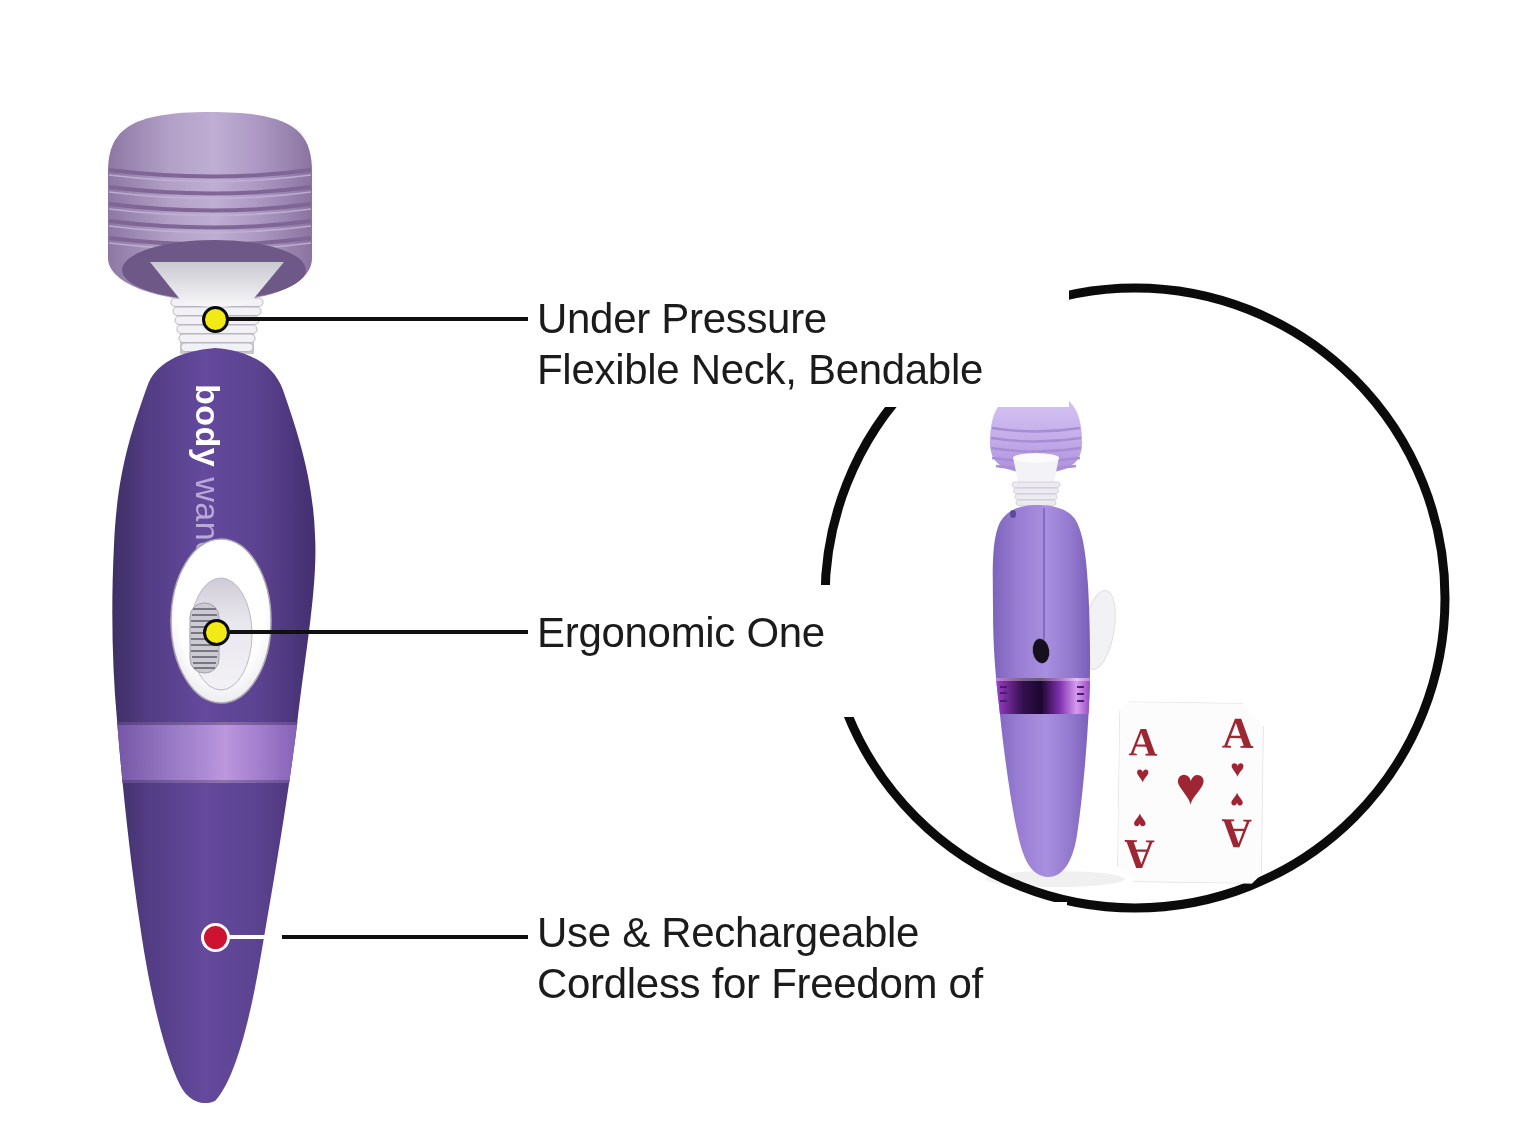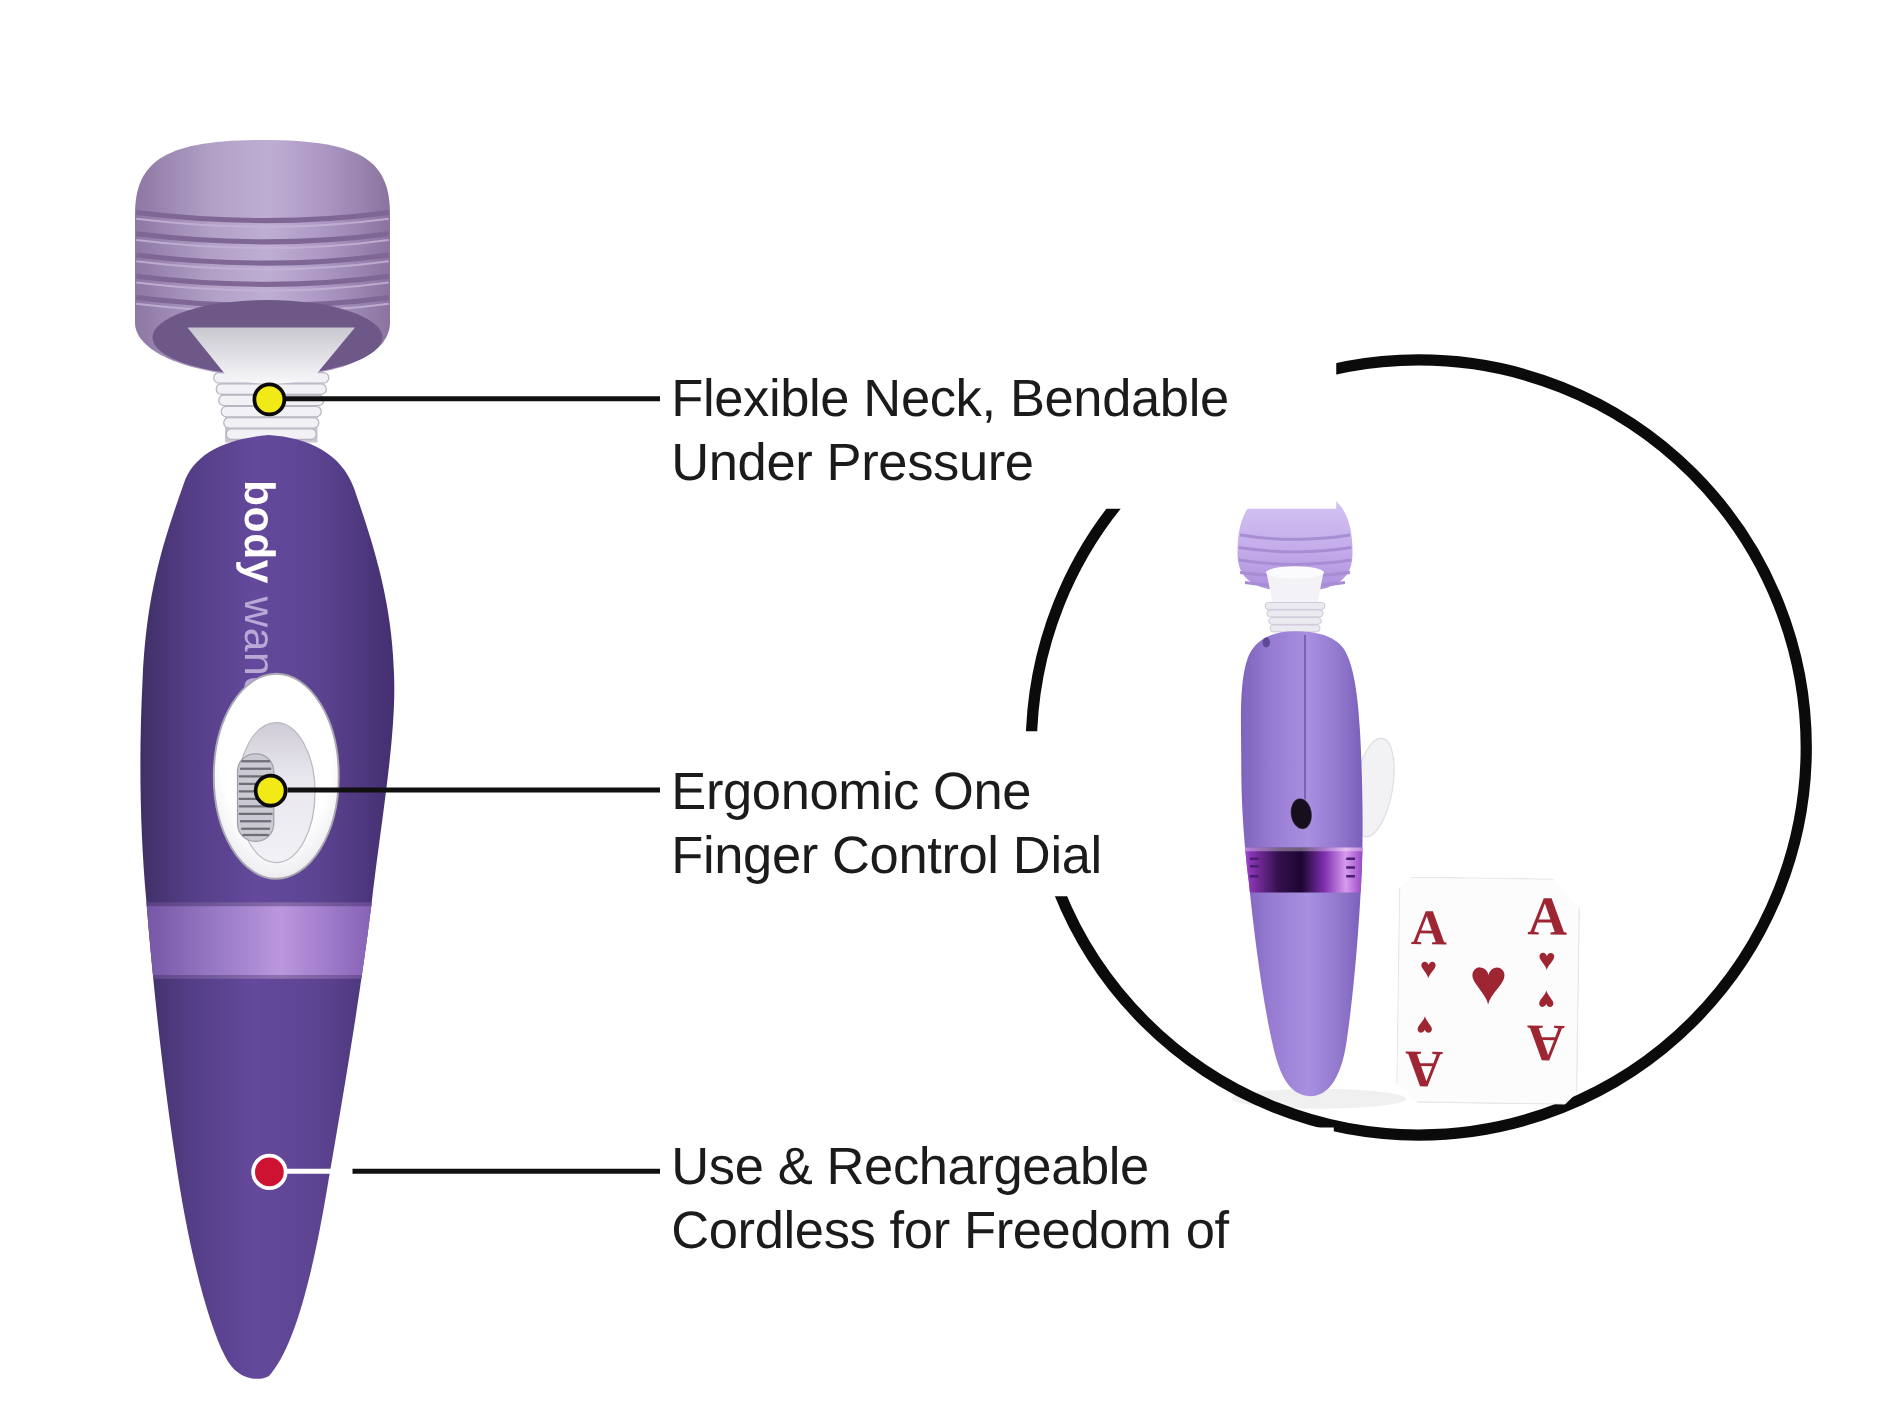--- a/index.html
+++ b/index.html
@@ -276,25 +276,24 @@
   <div class="leader black" id="leader-1"></div>
   <div class="leader black" id="leader-2"></div>
   <div class="leader white" id="leader-3a"></div>
   <div class="leader black" id="leader-3b"></div>
 
   <div class="dot dot-yellow" id="dot-1"></div>
   <div class="dot dot-yellow" id="dot-2"></div>
   <div class="dot dot-red" id="dot-3"></div>
 
   <div class="callout" id="callout-1">
+    <div class="cl-line">Under Pressure</div>
     <div class="cl-line">Flexible Neck, Bendable</div>
-    <div class="cl-line">Under Pressure</div>
   </div>
   <div class="callout" id="callout-2">
     <div class="cl-line">Ergonomic One</div>
-    <div class="cl-line">Finger Control Dial</div>
   </div>
   <div class="callout" id="callout-3">
     <div class="cl-line">Use &amp; Rechargeable</div>
     <div class="cl-line">Cordless for Freedom of</div>
   </div>
 
 </div>
 
 </body></html>

